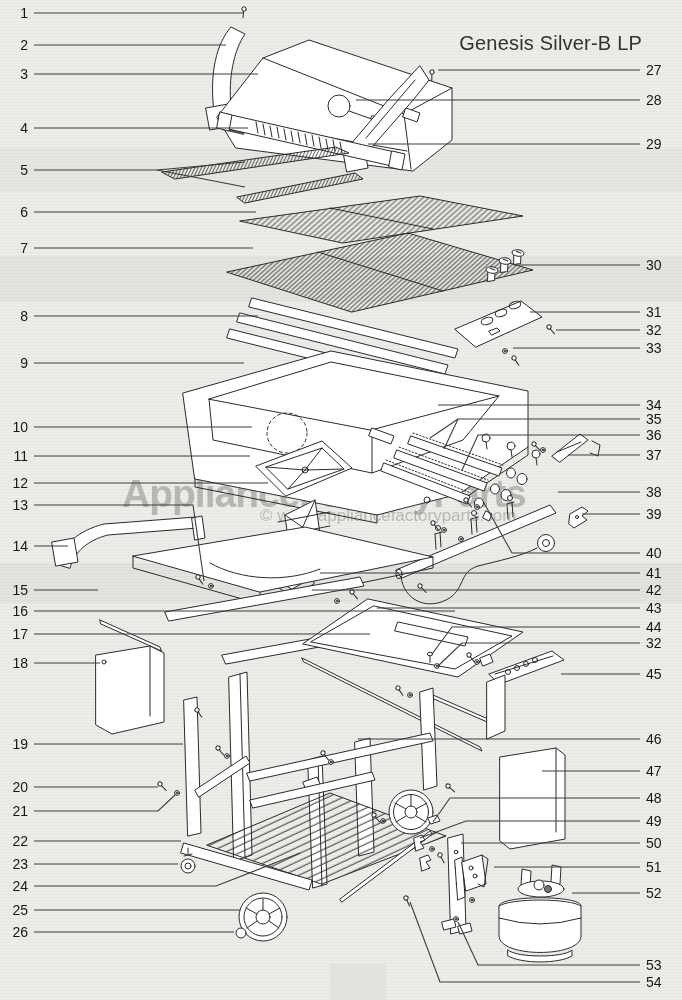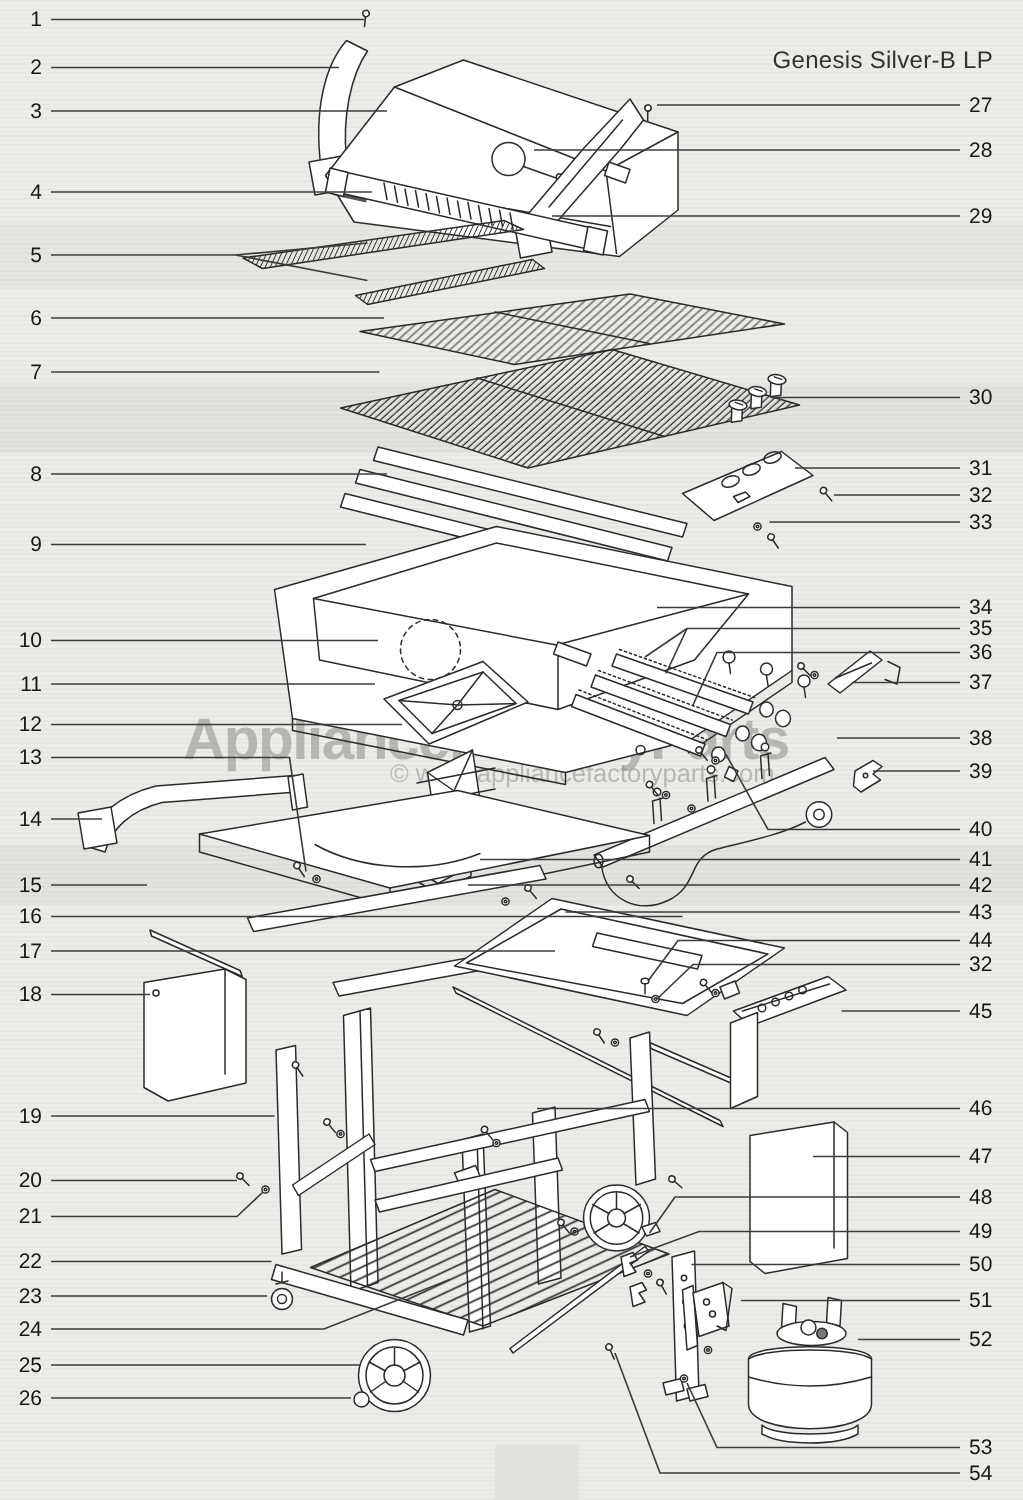--- a/index.html
+++ b/index.html
@@ -5,21 +5,21 @@
   html,body{margin:0;padding:0;background:#fff;}
   .page{position:relative;width:682px;height:1000px;margin:0 auto;
         background:#ecece9;overflow:hidden;
         font-family:"Liberation Sans",sans-serif;}
   .texture{position:absolute;inset:0;pointer-events:none;
         background:repeating-linear-gradient(0deg,rgba(120,120,112,.05) 0 1px,transparent 1px 3px);}
   .band{position:absolute;left:0;width:100%;background:rgba(150,150,142,.10);pointer-events:none;}
   .band1{top:256px;height:46px;}
   .band2{top:563px;height:40px;}
   .band3{top:148px;height:44px;background:rgba(150,150,142,.07);}
-  .title{position:absolute;top:32px;right:20px;font-size:16px;color:#323232;letter-spacing:.2px;}
+  .title{position:absolute;top:32px;right:40px;font-size:20px;color:#323232;letter-spacing:.2px;}
   .wm-brand{position:absolute;left:122px;top:472px;font-size:39px;font-weight:bold;
         letter-spacing:-1px;color:rgba(128,131,128,.50);white-space:nowrap;pointer-events:none;}
   .wm-copy{position:absolute;left:260px;top:506px;font-size:17px;
         color:rgba(140,143,140,.55);white-space:nowrap;pointer-events:none;}
   .graybox{position:absolute;left:330px;top:963px;width:56px;height:37px;background:#e2e2df;}
   svg.layer{position:absolute;left:0;top:0;}
   #callouts text{font-family:"Liberation Sans",sans-serif;font-size:14px;font-weight:500;fill:#171717;}
   #callouts polyline{fill:none;stroke:#3c3c3c;stroke-width:1.1;}
 </style>
 </head>

